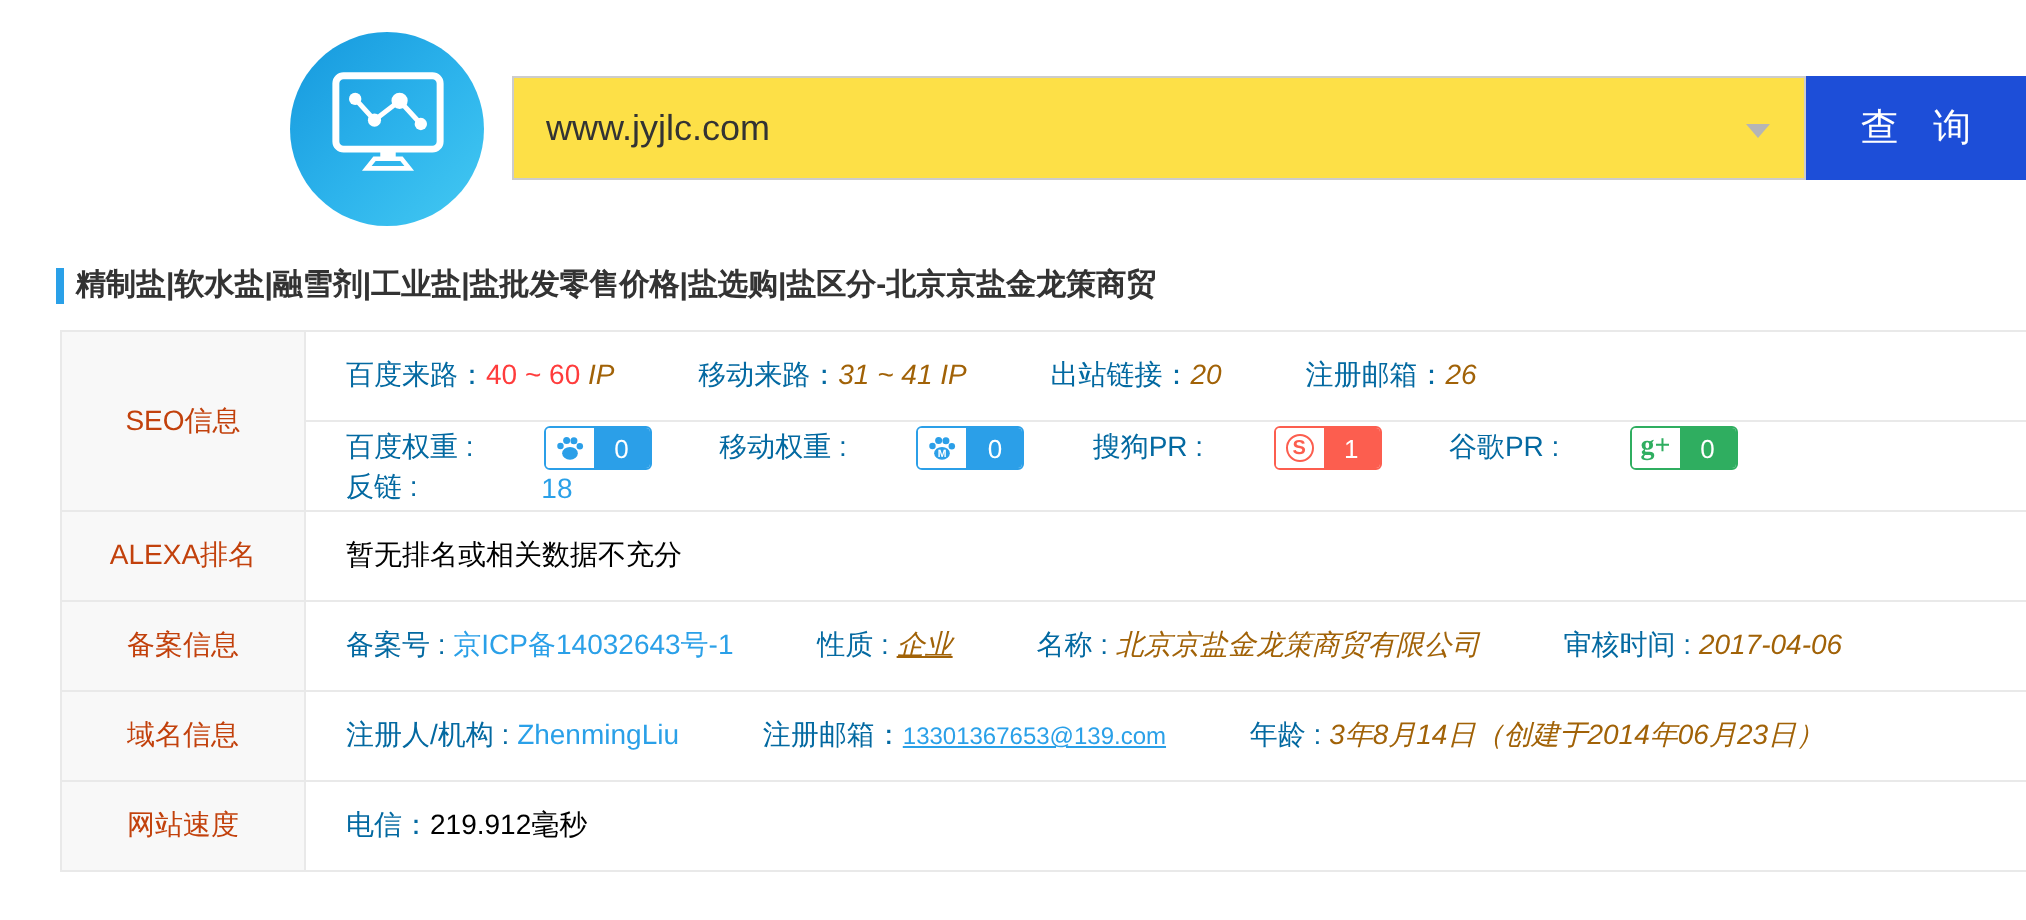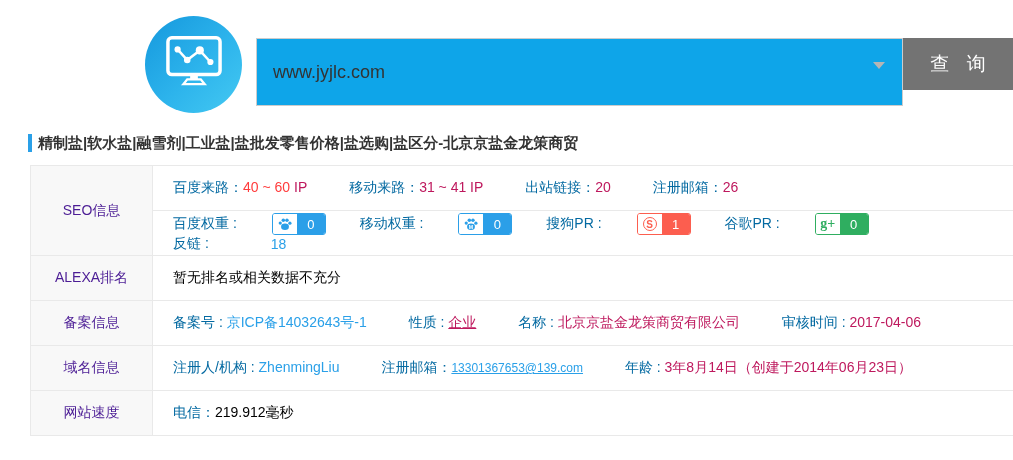--- a/index.html
+++ b/index.html
@@ -7,46 +7,46 @@
     font-family:"Liberation Sans","DejaVu Sans",sans-serif; }
 
   
   .header { display:flex; align-items:center; padding:16px 0 0 145px; height:112px; }
   .logo-circle { width:97px; height:97px; border-radius:50%;
     background:linear-gradient(135deg,#1598dd 0%,#2db4ec 55%,#44c9f2 100%);
     display:flex; align-items:center; justify-content:center; flex:0 0 auto; }
   .app-title { font-size:29px; color:#333; margin-left:22px; letter-spacing:1px; white-space:nowrap; }
   .search-group { flex:1; display:flex; margin-left:14px; height:52px; }
   .search-box { flex:1; position:relative; }
-  .search-input { width:100%; height:68px; border:1px solid #ccc; background:#0ea5e9;
+  .search-input { width:100%; height:52px; border:1px solid #ccc; background:#fde047;
     font-size:18px; color:#333; padding:0 40px 0 16px; outline:none;
     font-family:"Liberation Sans","DejaVu Sans",sans-serif; }
   .caret { position:absolute; right:18px; top:24px; width:0; height:0;
     border-left:6px solid transparent; border-right:6px solid transparent;
     border-top:7px solid #b5b5b5; cursor:pointer; }
-  .query-btn { width:110px; height:52px; border:none; background:#737373; color:#fff;
+  .query-btn { width:110px; height:52px; border:none; background:#1d4ed8; color:#fff;
     font-size:19px; letter-spacing:6px; cursor:pointer; padding-left:6px;
     font-family:"Liberation Sans","DejaVu Sans",sans-serif; }
 
   
   .site-title { margin:22px 0 0 28px; border-left:4px solid #2aa0e8; padding-left:6px;
     font-size:15px; font-weight:bold; color:#333; line-height:18px; }
 
   
   table.info { border-collapse:collapse; margin:13px 0 0 30px; width:983px; table-layout:fixed; }
   table.info td { border:1px solid #e9e9e9; border-right:none; font-size:14px; height:45px; }
-  table.info td.rlabel { width:122px; background:#f8f8f8; color:#4c1d95; text-align:center;
+  table.info td.rlabel { width:122px; background:#f8f8f8; color:#c2410c; text-align:center;
     border-right:1px solid #e9e9e9; }
   table.info td.content { padding-left:20px; color:#333; }
   .lab { color:#0369a1;text-align:right; }
   .item { margin-right:38px; white-space:nowrap; }
   .item2 { margin-right:30px; white-space:nowrap; display:inline-flex; align-items:center;gap:29px; }
   .red { color:#ff3c3c; }
   .blue { color:#2aa0e8; }
-  .dark { color:#be185d; }
+  .dark { color:#a16207;font-style:italic; }
   .gray { color:#000000; }
   .u { text-decoration:underline; }
   .email { font-size:12px; }
 
   
   .badge { display:inline-flex; align-items:stretch; height:22px; border-radius:3px;
     overflow:hidden; margin-left:6px; vertical-align:middle; cursor:pointer; }
   .badge .icon-side { background:#fff; display:flex; align-items:center; justify-content:center;
     width:24px; }
   .badge .num-side { color:#fff; font-size:13px; display:flex; align-items:center;

